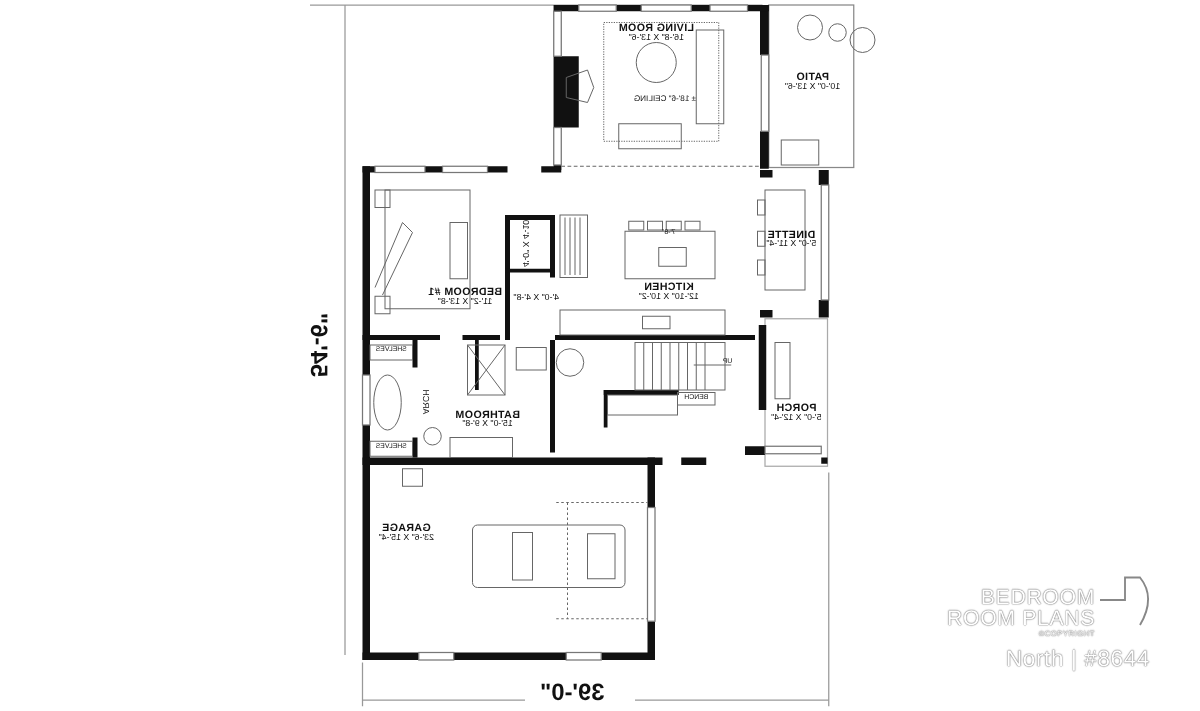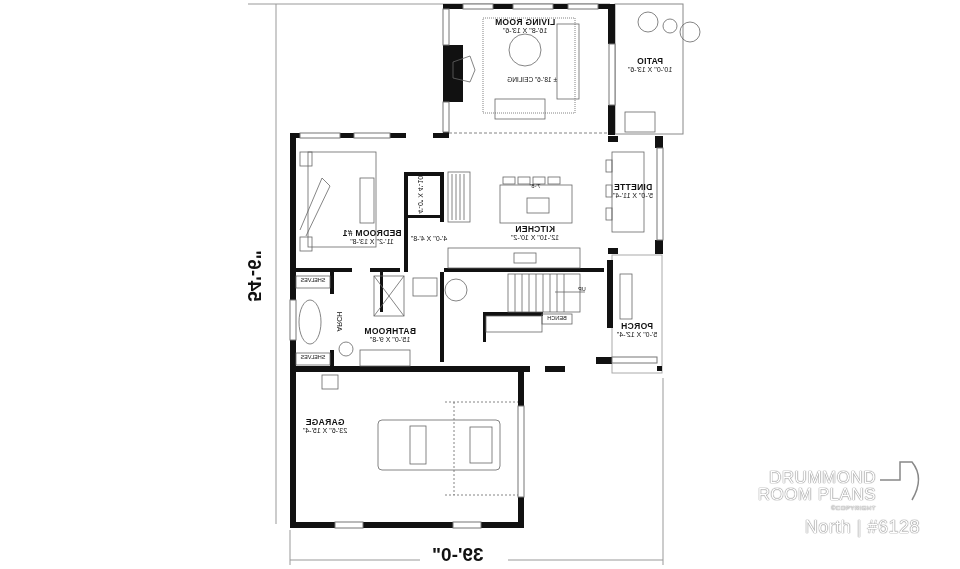--- a/index.html
+++ b/index.html
@@ -232,17 +232,17 @@
   <div class="rdim">23'-6" X 15'-4"</div>
 </div>
 
 <div class="mir small" style="left:542px;top:316px;width:30px;">BENCH</div>
 <div class="mir small" style="left:575px;top:287px;width:14px;">UP</div>
 
 <div class="dim-big" style="left:432px;top:544px;transform:scaleX(-1);">39'-0"</div>
 <div class="dim-big" style="left:228px;top:265px;transform:rotate(90deg) scaleX(-1);">54'-6"</div>
 
 <div class="logo" style="left:740px;top:469px;width:136px;">
-  <div>DRUMMOND</div>
+  <div>BEDROOM</div>
   <div>ROOM PLANS</div>
   <div style="font-size:6px;margin-top:2px;">©COPYRIGHT</div>
 </div>
-<div class="logo" style="left:780px;top:518px;width:140px;font-size:18px;">North | #6128</div>
+<div class="logo" style="left:780px;top:518px;width:140px;font-size:18px;">North | #8644</div>
 
 </body></html>

